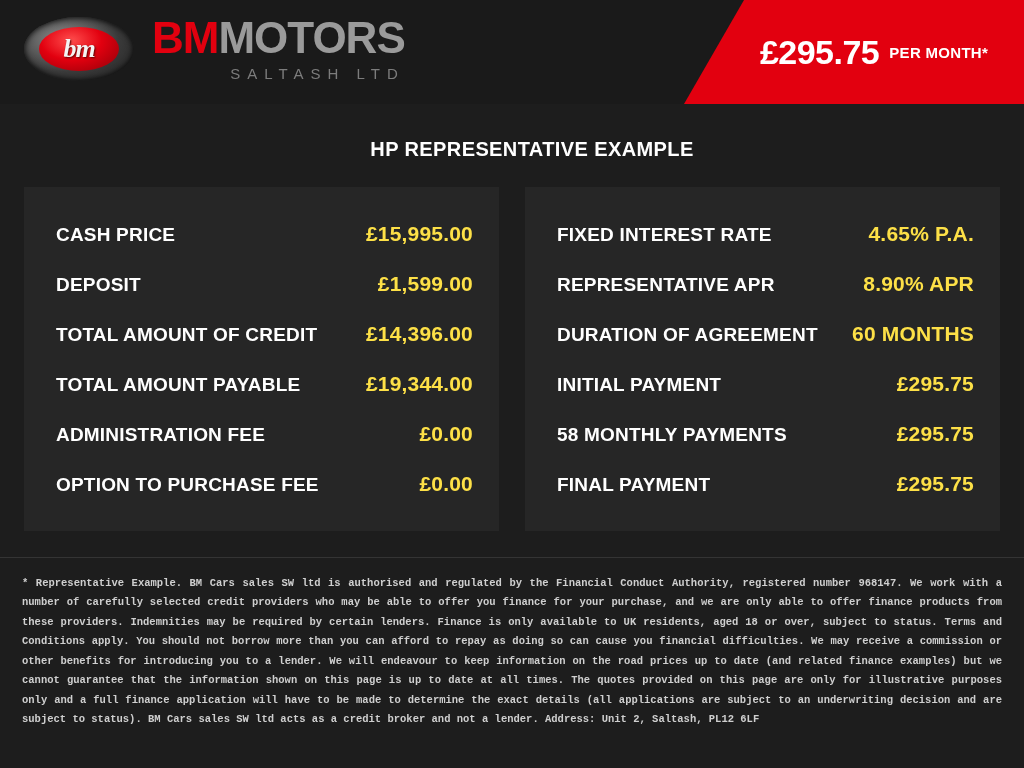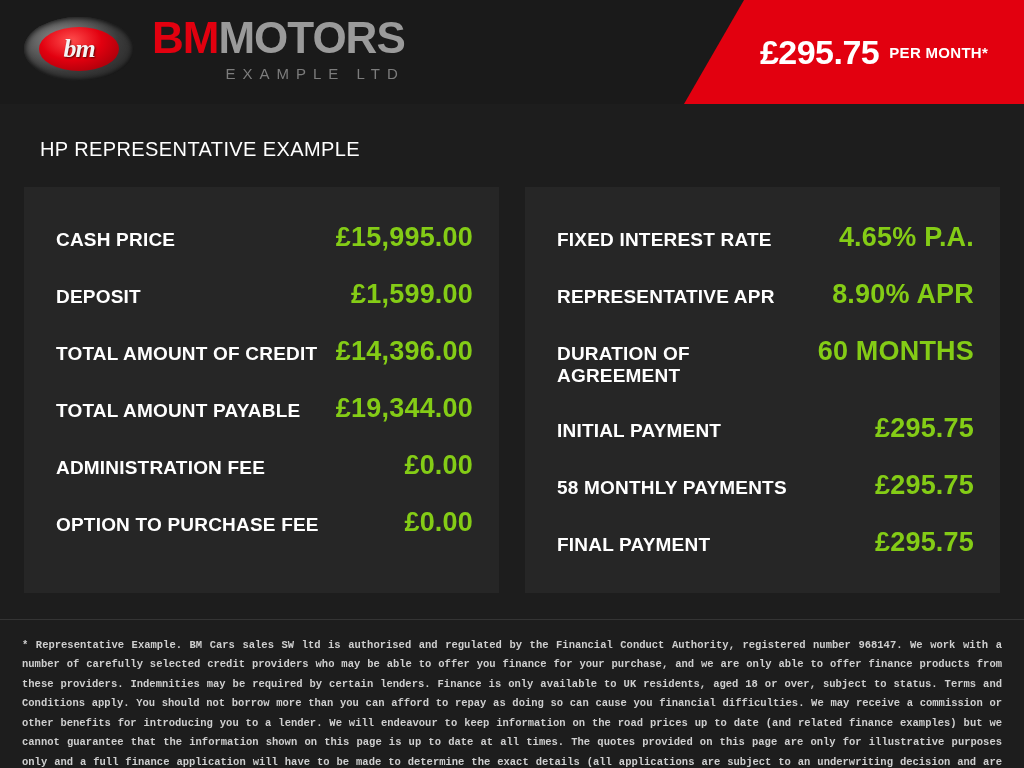--- a/index.html
+++ b/index.html
@@ -86,23 +86,24 @@
     font-size: 15px;
     font-weight: bold;
     margin-left: 10px;
     letter-spacing: 0.3px;
   }
 
   
   .title {
     color: #ffffff;
     font-size: 20px;
-    font-weight: normal;
+    font-weight: bold;
     letter-spacing: 0.4px;
     padding: 34px 0 0 40px;
+    text-align: center;
   }
 
   
   .panels {
     display: flex;
     gap: 26px;
     padding: 26px 24px 0 24px;
   }
   .panel {
     flex: 1;
@@ -115,22 +116,22 @@
     justify-content: space-between;
     padding: 13px 0;
   }
   .row-label {
     color: #ffffff;
     font-size: 19px;
     font-weight: bold;
     letter-spacing: 0.2px;
   }
   .row-value {
-    color: #84cc16;
-    font-size: 27px;
+    color: #fde047;
+    font-size: 21px;
     font-weight: bold;
     letter-spacing: 0.2px;
     text-align: right;
     white-space: nowrap;
   }
 
   
   .footer-divider {
     height: 1px;
     background: #343434;
@@ -153,21 +154,21 @@
 
   <div class="header">
     <div class="logo-wrap">
       <div class="logo-badge">
         <div class="inner">
           <span>bm</span>
         </div>
       </div>
       <div class="brand">
         <div class="brand-line1"><span class="brand-bm">BM</span><span class="brand-motors">MOTORS</span></div>
-        <div class="brand-line2">EXAMPLE LTD</div>
+        <div class="brand-line2">SALTASH LTD</div>
       </div>
     </div>
     <div class="price-flag">
       <span class="price-amount">£295.75</span>
       <span class="price-period">PER MONTH*</span>
     </div>
   </div>
 
   <div class="title">HP REPRESENTATIVE EXAMPLE</div>
 

